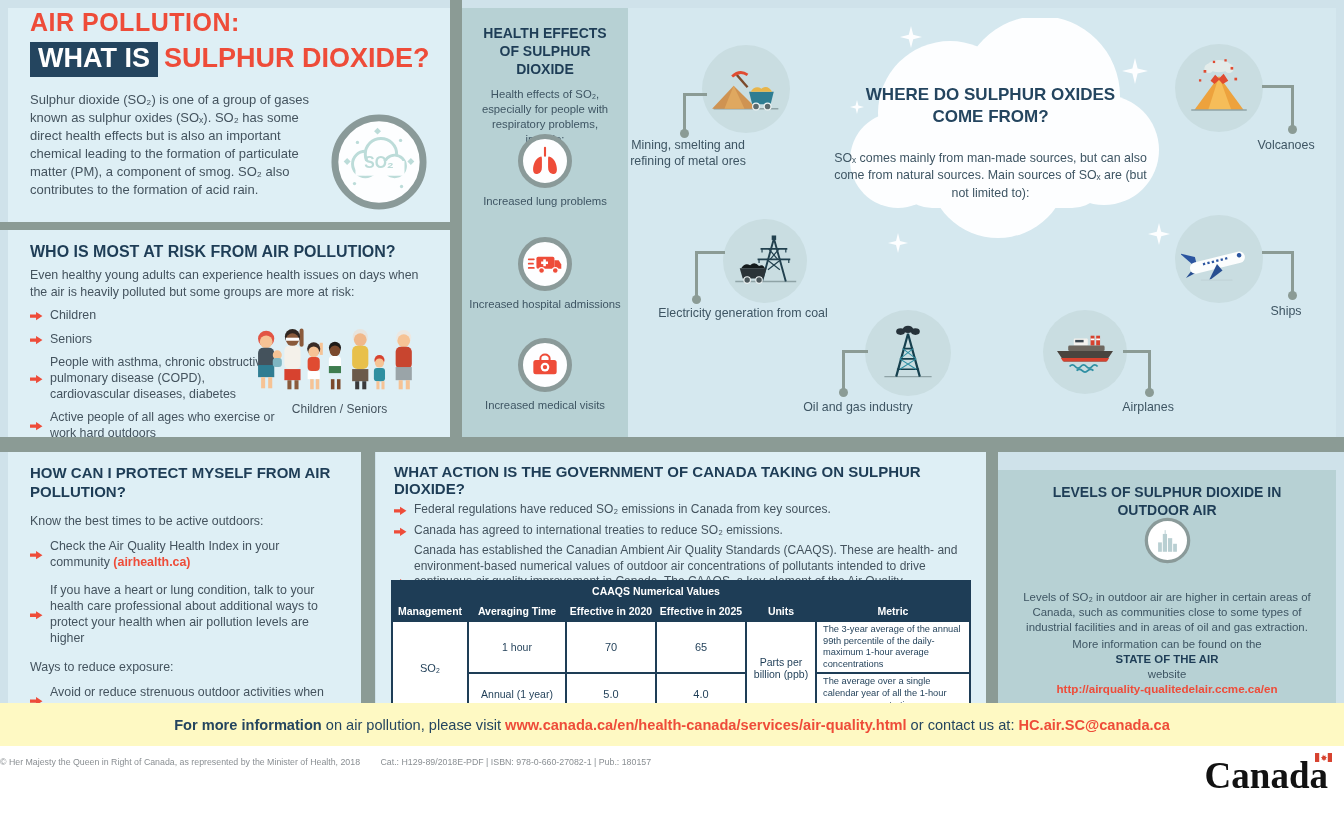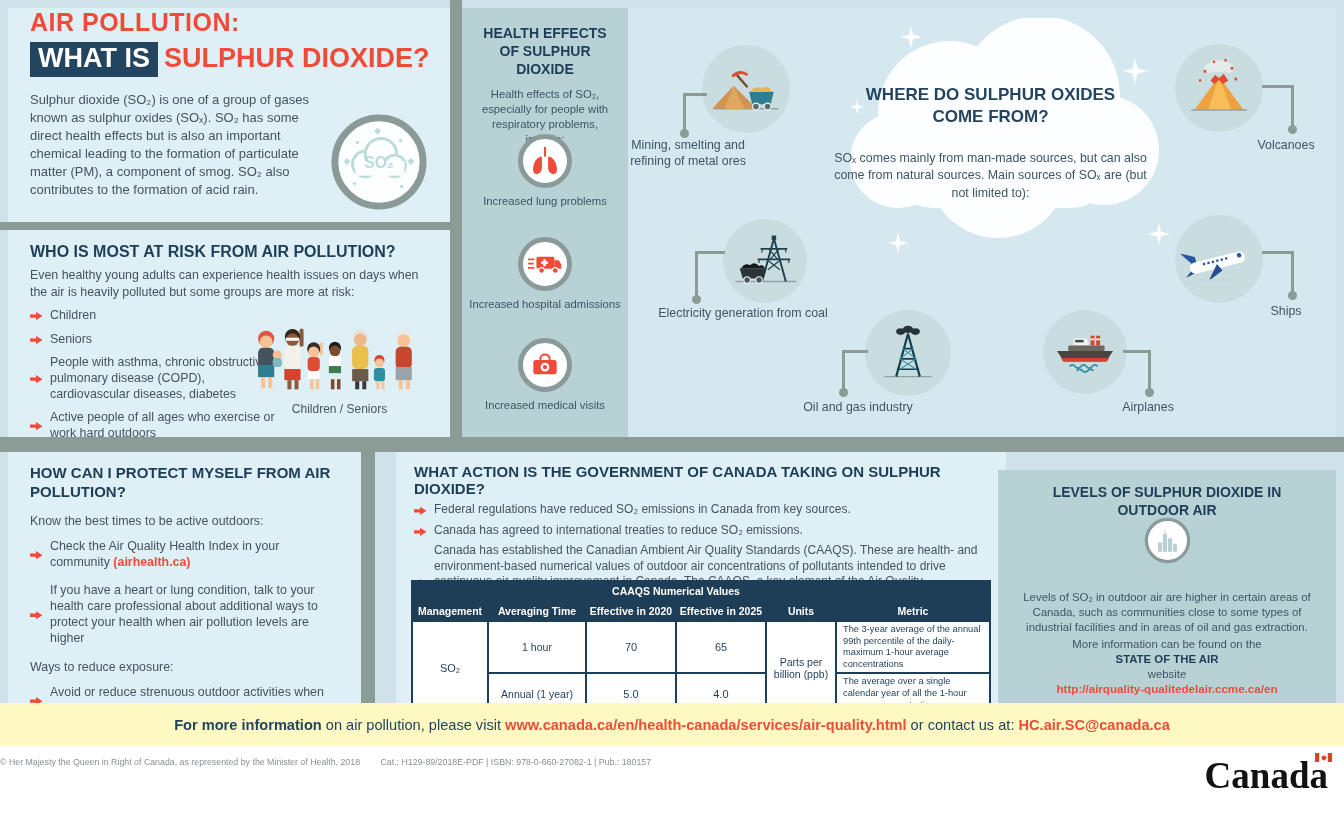--- a/index.html
+++ b/index.html
@@ -51,21 +51,21 @@
   .cline{position:absolute;background:#8b9b95;}
   .cdot{position:absolute;width:9px;height:9px;border-radius:50%;background:#8b9b95;}
   .sparkle{position:absolute;background:#fdfeff;clip-path:polygon(50% 0%,60% 40%,100% 50%,60% 60%,50% 100%,40% 60%,0% 50%,40% 40%);}
 
   
   #panel-protect{left:8px;top:452px;width:353px;height:251px;}
   #protect-head{font-size:15px;font-weight:bold;line-height:1.25;padding:12px 0 0 22px;}
   .protect-sub{font-size:12.4px;padding:12px 0 0 22px;}
   #protect-bullets{padding-left:22px;width:310px;}
 
-  #panel-action{left:396px;top:452px;width:610px;height:251px;}
+  #panel-action{left:376px;top:452px;width:610px;height:251px;}
   #action-head{font-size:15px;font-weight:bold;padding:11px 0 0 18px;}
   #action-bullets{padding-left:18px;width:578px;}
   #action-bullets .bullet{margin-top:5px;font-size:12px;}
   #caaqs-table{position:absolute;left:15px;top:128px;width:580px;border-collapse:collapse;
                font-size:10.5px;color:#1e3d56;background:#fff;}
   #caaqs-table th,#caaqs-table td{border:2px solid #1e3d56;text-align:center;vertical-align:middle;padding:2px 3px;}
   #caaqs-table .hd{background:#1e3d56;color:#fff;font-weight:bold;font-size:10.5px;padding:3px 2px;}
   #caaqs-table .metric{font-size:9.3px;text-align:left;line-height:1.25;padding:2px 6px;}
   #caaqs-table .val{font-size:11px;}
 

